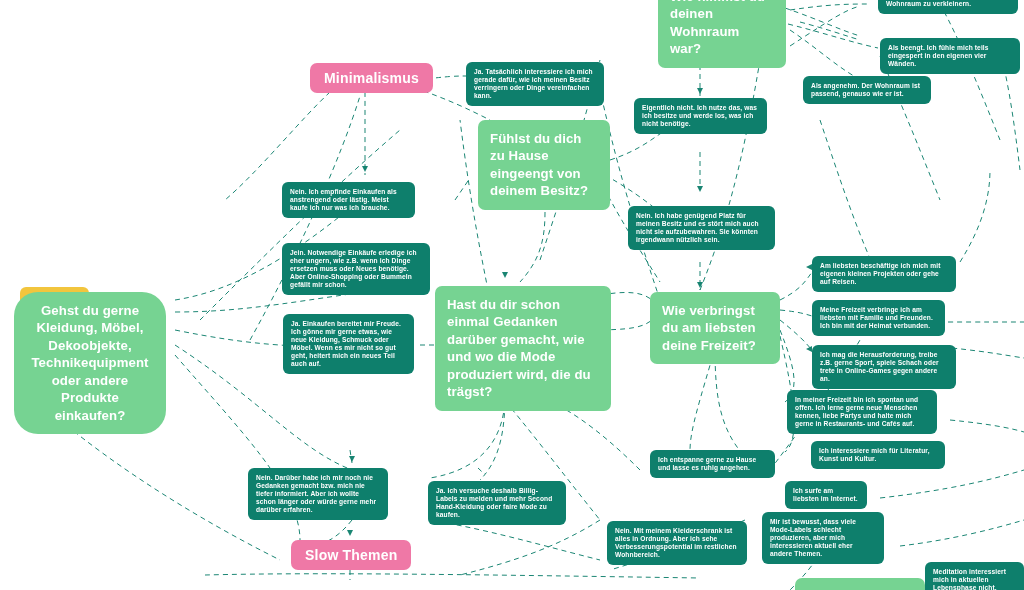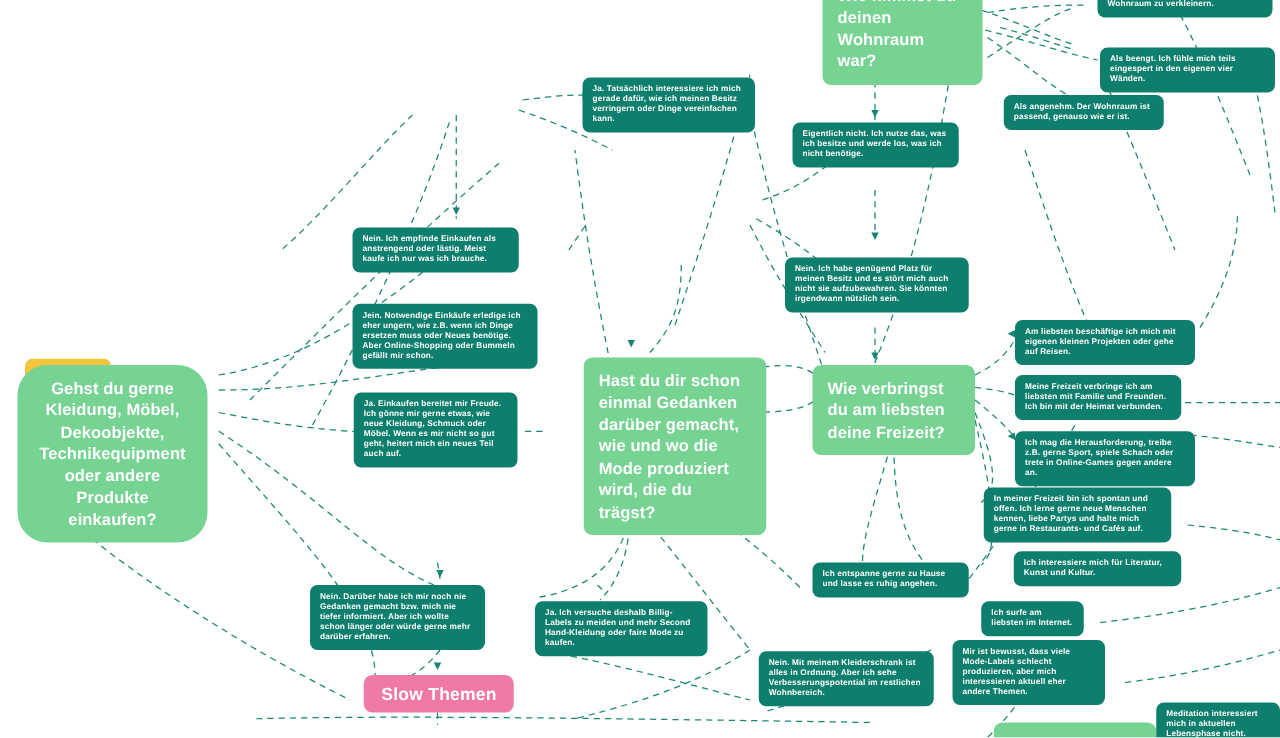--- a/index.html
+++ b/index.html
@@ -165,29 +165,31 @@
       <polygon points="350,536 347,530 353,530"></polygon>
       <polygon points="812,270 806,267 812,264"></polygon>
       <polygon points="812,352 806,349 812,346"></polygon>
     </g>
   </svg>
 
   <div class="badge-start" style="left:20px; top:265px;margin-top:22px;">START</div>
 
   <div class="node question start" style="left:14px; top:292px; width:152px;">Gehst du gerne Kleidung, Möbel, Dekoobjekte, Technikequipment oder andere Produkte einkaufen?</div>
 
-
-  <div class="node question" style="left:435px; top:286px; width:146px;margin-left:32px;">Hast du dir schon einmal Gedanken darüber gemacht, wie und wo die Mode produziert wird, die du trägst?</div>
+  <div class="node question" style="left:478px; top:120px; width:132px;">Fühlst du dich zu Hause eingeengt von deinem Besitz?</div>
+
+  <div class="node question" style="left:435px; top:286px; width:176px;">Hast du dir schon einmal Gedanken darüber gemacht, wie und wo die Mode produziert wird, die du trägst?</div>
 
   <div class="node question" style="left:658px; top:-22px; width:128px;">Wie nimmst du deinen Wohnraum war?</div>
 
   <div class="node question" style="left:650px; top:292px; width:130px;">Wie verbringst du am liebsten deine Freizeit?</div>
 
   <div class="node question" style="left:795px; top:578px; width:130px;"></div>
 
+  <div class="topic" style="left:310px; top:63px;">Minimalismus</div>
 
   <div class="topic" style="left:291px; top:540px;">Slow Themen</div>
 
   <div class="node answer" style="left:466px; top:62px; width:138px;">Ja. Tatsächlich interessiere ich mich gerade dafür, wie ich meinen Besitz verringern oder Dinge vereinfachen kann.</div>
 
   <div class="node answer" style="left:282px; top:182px; width:133px;">Nein. Ich empfinde Einkaufen als anstrengend oder lästig. Meist kaufe ich nur was ich brauche.</div>
 
   <div class="node answer" style="left:282px; top:243px; width:148px;">Jein. Notwendige Einkäufe erledige ich eher ungern, wie z.B. wenn ich Dinge ersetzen muss oder Neues benötige. Aber Online-Shopping oder Bummeln gefällt mir schon.</div>
 
   <div class="node answer" style="left:283px; top:314px; width:131px;">Ja. Einkaufen bereitet mir Freude. Ich gönne mir gerne etwas, wie neue Kleidung, Schmuck oder Möbel. Wenn es mir nicht so gut geht, heitert mich ein neues Teil auch auf.</div>

